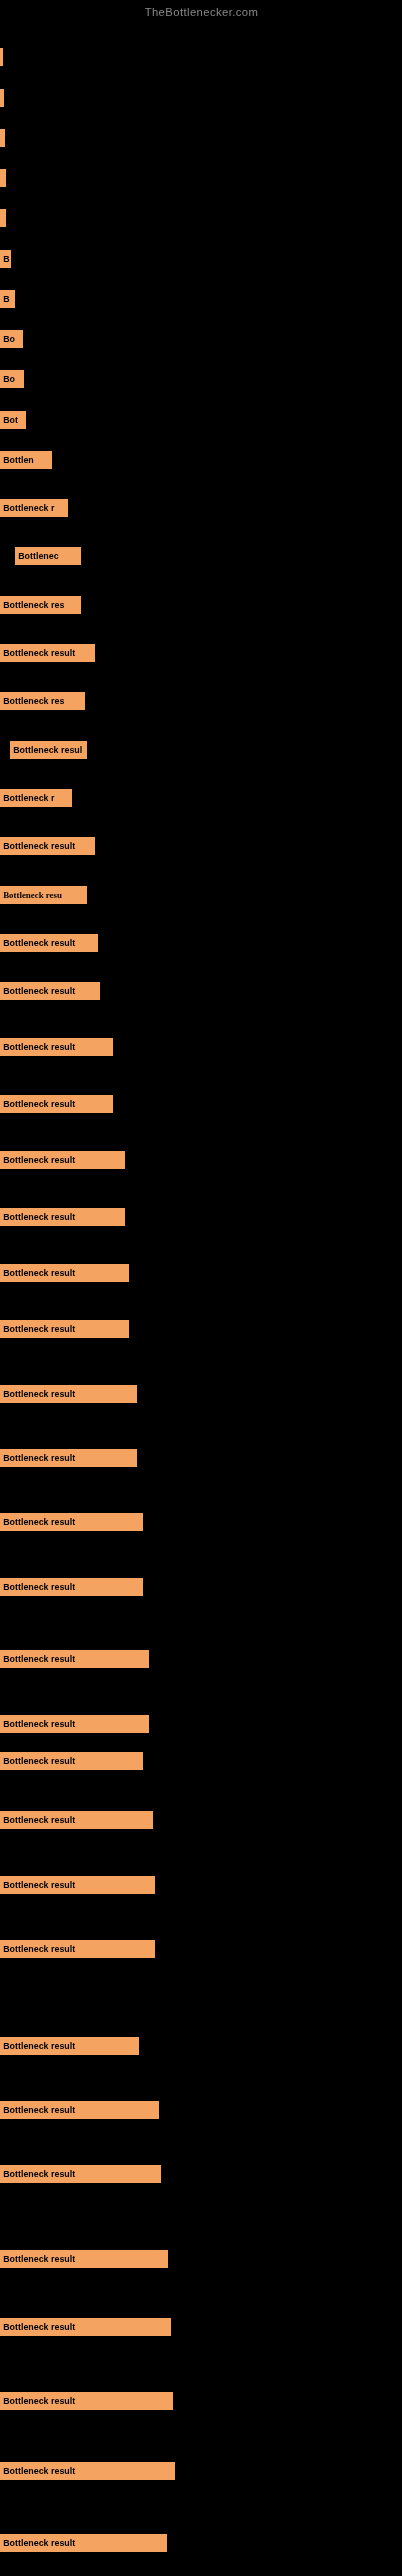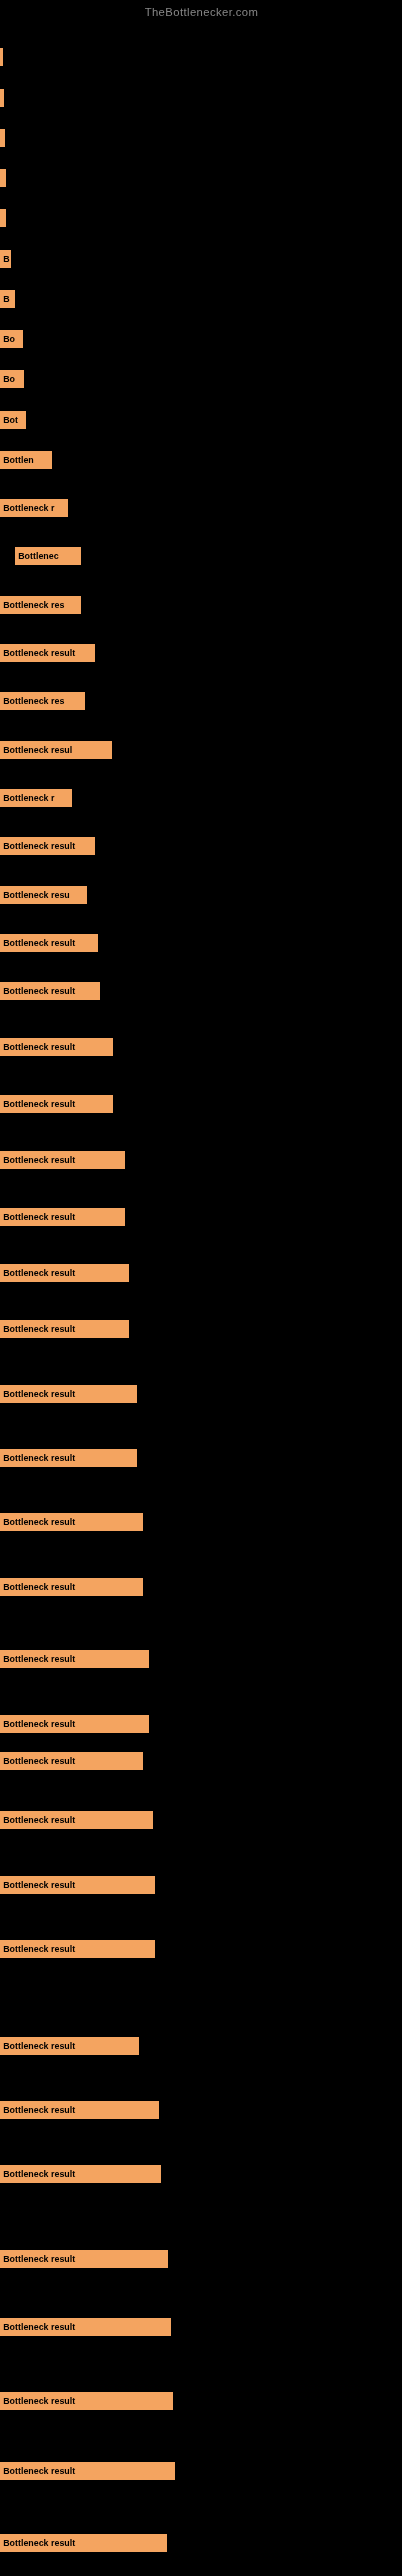--- a/index.html
+++ b/index.html
@@ -119,35 +119,35 @@
       <div class="bar" style="width: 95px;">
         <span class="bar-label">Bottleneck result</span>
       </div>
     </div>
     <div class="bar-container" style="top: 692px; left: 0px;">
       <div class="bar" style="width: 85px;">
         <span class="bar-label">Bottleneck res</span>
       </div>
     </div>
     <div class="bar-container" style="top: 741px; left: 0px;">
-      <div class="bar" style="width: 112px;">
+      <div class="bar" style="width: 77px; margin-left: 10px;">
         <span class="bar-label">Bottleneck resul</span>
       </div>
     </div>
     <div class="bar-container" style="top: 789px; left: 0px;">
       <div class="bar" style="width: 72px;">
         <span class="bar-label">Bottleneck r</span>
       </div>
     </div>
     <div class="bar-container" style="top: 837px; left: 0px;">
       <div class="bar" style="width: 95px;">
         <span class="bar-label">Bottleneck result</span>
       </div>
     </div>
-    <div class="bar-container" style="top: 886px; left: 0px;">
+    <div class="bar-container" style="top: 886px; left: 0px; font-family: Liberation Serif, serif;">
       <div class="bar" style="width: 87px;">
         <span class="bar-label">Bottleneck resu</span>
       </div>
     </div>
     <div class="bar-container" style="top: 934px; left: 0px;">
       <div class="bar" style="width: 98px;">
         <span class="bar-label">Bottleneck result</span>
       </div>
     </div>
     <div class="bar-container" style="top: 982px; left: 0px;">

